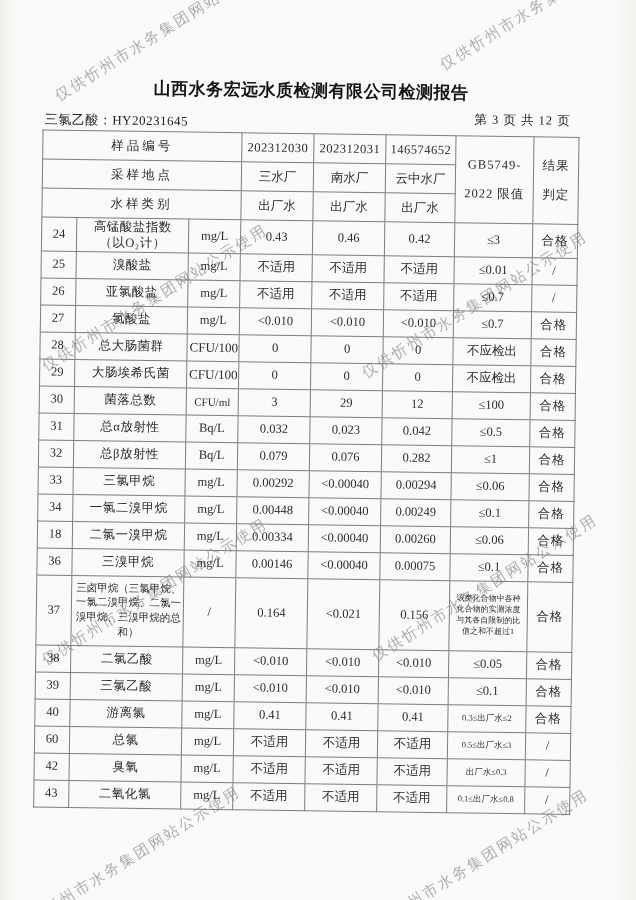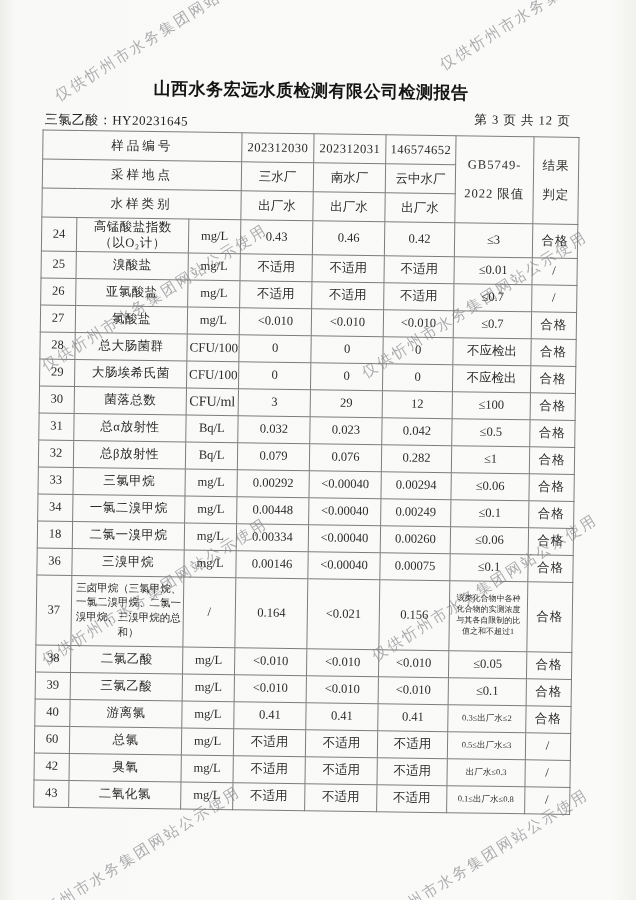--- a/index.html
+++ b/index.html
@@ -25,21 +25,21 @@
   .h-val{letter-spacing:.5px;}
   .two-line{white-space:pre-line;line-height:29px;letter-spacing:1px;font-size:12.5px;}
   tbody tr{height:27px;}
   tr.row-2line{height:33px;}
   tr.row-tall{height:70px;}
   td.c-no{font-size:12.5px;margin-left:8px;}
   td.c-name{text-align:left;padding-left:6px;font-size:12px;white-space:pre-line;
             line-height:1.3;letter-spacing:.5px;}
   tr.row-tall td.c-name{font-size:10.5px;letter-spacing:0;padding-left:4px;line-height:1.4;}
   td.c-unit{font-size:11px;}
-  td.c-unit.u-s{font-size:14px;}
+  td.c-unit.u-s{font-size:11px;}
   td.c-unit.u-xs{font-size:13px;}
   td.c-limit.limit-range{font-size:8.5px;letter-spacing:0;}
   td.c-limit.limit-long{font-size:8px;line-height:1.35;padding:2px 3px;letter-spacing:0;}
   td.c-result{font-size:12px;letter-spacing:1px;margin-left:32px;}
 </style>
 </head>
 <body>
 
 <div class="page">
   <div id="watermarks">

